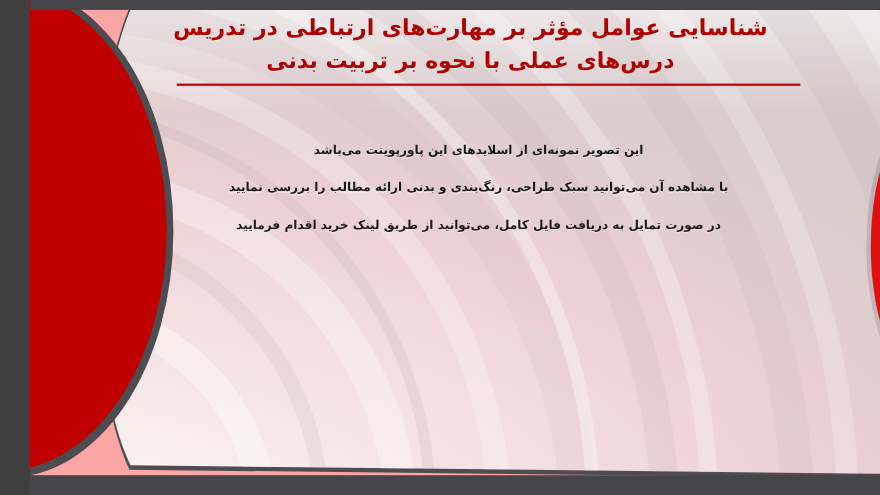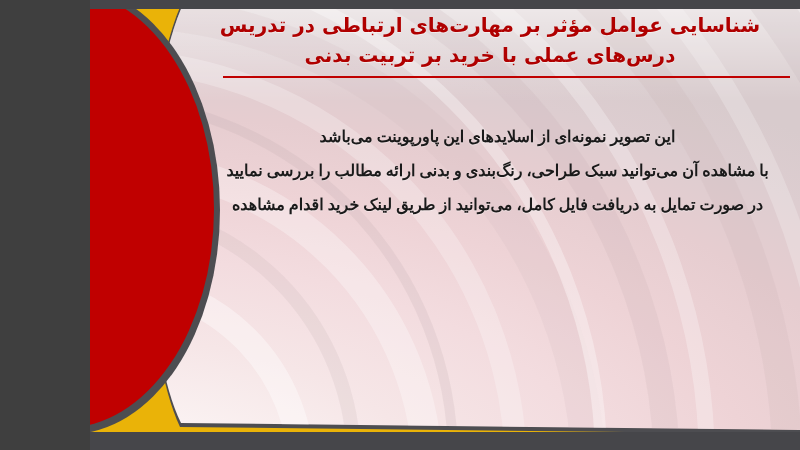--- a/index.html
+++ b/index.html
@@ -3,24 +3,24 @@
 <meta charset="utf-8">
 <title>Presentation Slide</title>
 <style>
   html, body {
     margin: 0;
     padding: 0;
     background: #3f3f3f;
   }
   #slide {
     position: relative;
-    width: 710px;
+    width: 772px;
     height: 450px;
     overflow: hidden;
-    background: #eab308;
+    background: #fca5a5;
     font-family: "DejaVu Sans", "Liberation Sans", sans-serif;
   }
 
   
   .frame-top {
     position: absolute;
     left: 0; top: 0;
     width: 800px; height: 9px;
     background: #46464a;
     z-index: 6;
@@ -136,26 +136,25 @@
   }
   .body-block {
     position: absolute;
     right: 60px;
     top: 120px;
     width: 665px;
     text-align: center;
   }
   .body-line {
     color: #1a1a1a;
-    font-size: 16px;
+    font-size: 11px;
     font-weight: bold;
     line-height: 34px;
     white-space: nowrap;
     text-shadow: 0 1px 0 rgba(255,255,255,0.35);
-    font-family: Liberation Serif, serif;
   }
 </style>
 </head>
 <body>
 
 <div id="slide">
 
   <div class="panel-shadow"></div>
   <div class="panel">
     <div class="arcs" id="arcs">
@@ -181,25 +180,25 @@
   <div class="ellipse-right-ring"></div>
   <div class="ellipse-right"></div>
 
   <div class="frame-top"></div>
   <div class="frame-bottom"></div>
 
   <div class="content">
 
     <div class="title-block">
       <div class="title-line">شناسایی عوامل مؤثر بر مهارت‌های ارتباطی در تدریس</div>
-      <div class="title-line">درس‌های عملی با خرید بر تربیت بدنی</div>
+      <div class="title-line">درس‌های عملی با نحوه بر تربیت بدنی</div>
     </div>
 
     <div class="title-rule"></div>
 
     <div class="body-block">
       <div class="body-line">این تصویر نمونه‌ای از اسلایدهای این پاورپوینت می‌باشد</div>
       <div class="body-line">با مشاهده آن می‌توانید سبک طراحی، رنگ‌بندی و بدنی ارائه مطالب را بررسی نمایید</div>
-      <div class="body-line">در صورت تمایل به دریافت فایل کامل، می‌توانید از طریق لینک خرید اقدام مشاهده</div>
+      <div class="body-line">در صورت تمایل به دریافت فایل کامل، می‌توانید از طریق لینک خرید اقدام فرمایید</div>
     </div>
 
   </div>
 </div>
 
 </body></html>

